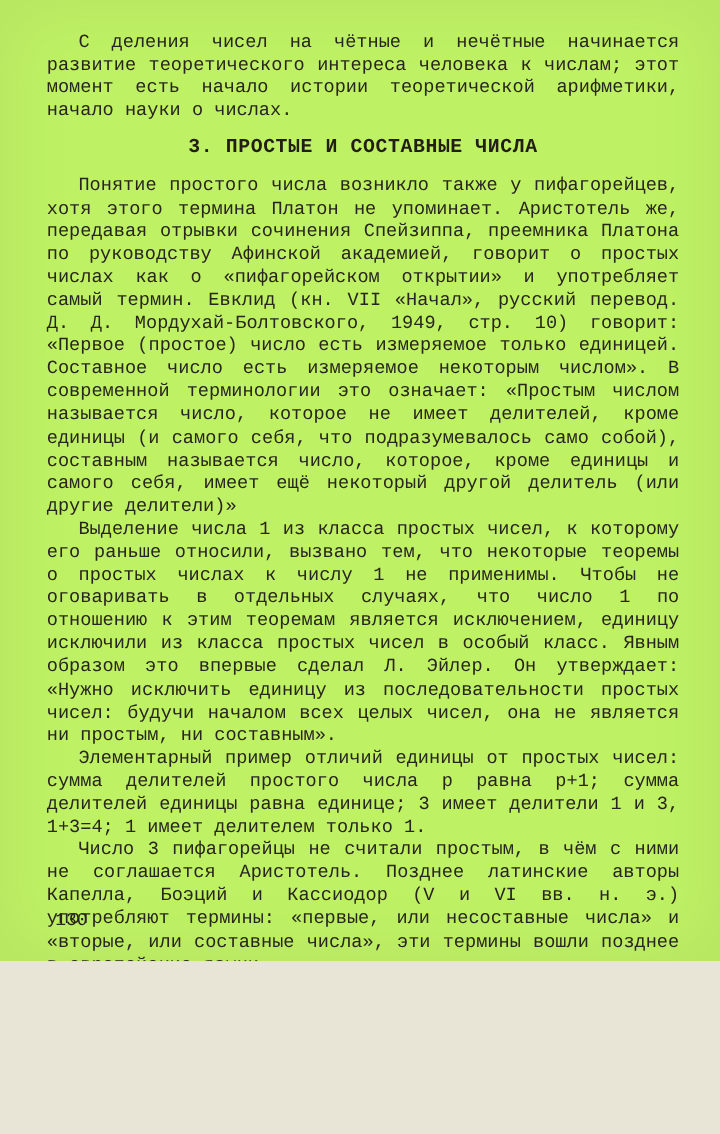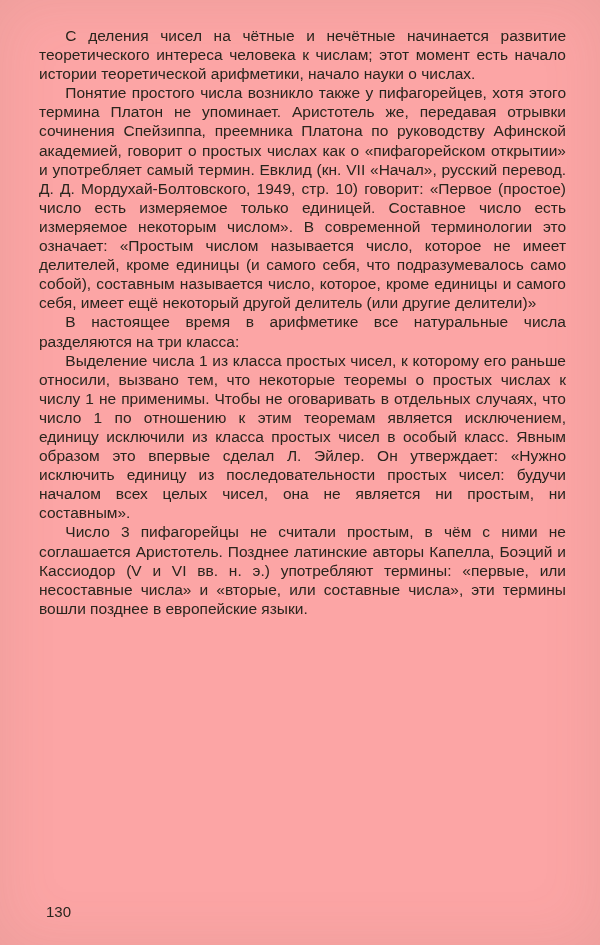--- a/index.html
+++ b/index.html
@@ -3,26 +3,26 @@
 <meta charset="utf-8">
 <style>
   html, body {
     margin: 0;
     padding: 0;
     background: #e9e5d6;
   }
   .page {
     position: relative;
     width: 600px;
-    height: 945px;
+    height: 801px;
     margin: 0;
-    background: #fca5a5;
+    background: #bef264;
     box-shadow: inset 0 0 60px rgba(120,110,80,0.12);
     color: #29251d;
-    font-family: Liberation Sans, sans-serif;
+    font-family: Liberation Mono, monospace;
     font-size: 15.5px;
     line-height: 19.1px;
     box-sizing: border-box;
     padding: 26px 34px 0 39px;
     overflow: hidden;
   }
   .para {
     margin: 0;
     text-align: justify;
     text-indent: 1.7em;
@@ -41,18 +41,19 @@
     bottom: 24px;
     font-size: 15px;
     color: #29251d;
   }
 </style>
 </head>
 <body>
 
 <div class="page">
   <p class="para">С деления чисел на чётные и нечётные начинается развитие теоретического интереса человека к числам; этот момент есть начало истории теоретической арифметики, начало науки о числах.</p>
+  <h2 class="heading">3. ПРОСТЫЕ И СОСТАВНЫЕ ЧИСЛА</h2>
   <p class="para">Понятие простого числа возникло также у пифагорейцев, хотя этого термина Платон не упоминает. Аристотель же, передавая отрывки сочинения Спейзиппа, преемника Платона по руководству Афинской академией, говорит о простых числах как о «пифагорейском открытии» и употребляет самый термин. Евклид (кн. VII «Начал», русский перевод. Д. Д. Мордухай-Болтовского, 1949, стр. 10) говорит: «Первое (простое) число есть измеряемое только единицей. Составное число есть измеряемое некоторым числом». В современной терминологии это означает: «Простым числом называется число, которое не имеет делителей, кроме единицы (и самого себя, что подразумевалось само собой), составным называется число, которое, кроме единицы и самого себя, имеет ещё некоторый другой делитель (или другие делители)»</p>
-  <p class="para">В настоящее время в арифметике все натуральные числа разделяются на три класса:</p>
   <p class="para">Выделение числа 1 из класса простых чисел, к которому его раньше относили, вызвано тем, что некоторые теоремы о простых числах к числу 1 не применимы. Чтобы не оговаривать в отдельных случаях, что число 1 по отношению к этим теоремам является исключением, единицу исключили из класса простых чисел в особый класс. Явным образом это впервые сделал Л. Эйлер. Он утверждает: «Нужно исключить единицу из последовательности простых чисел: будучи началом всех целых чисел, она не является ни простым, ни составным».</p>
+  <p class="para">Элементарный пример отличий единицы от простых чисел: сумма делителей простого числа p равна p+1; сумма делителей единицы равна единице; 3 имеет делители 1 и 3, 1+3=4; 1 имеет делителем только 1.</p>
   <p class="para">Число 3 пифагорейцы не считали простым, в чём с ними не соглашается Аристотель. Позднее латинские авторы Капелла, Боэций и Кассиодор (V и VI вв. н. э.) употребляют термины: «первые, или несоставные числа» и «вторые, или составные числа», эти термины вошли позднее в европейские языки.</p>
   <div class="page-number">130</div>
 </div>
 
 </body></html>

